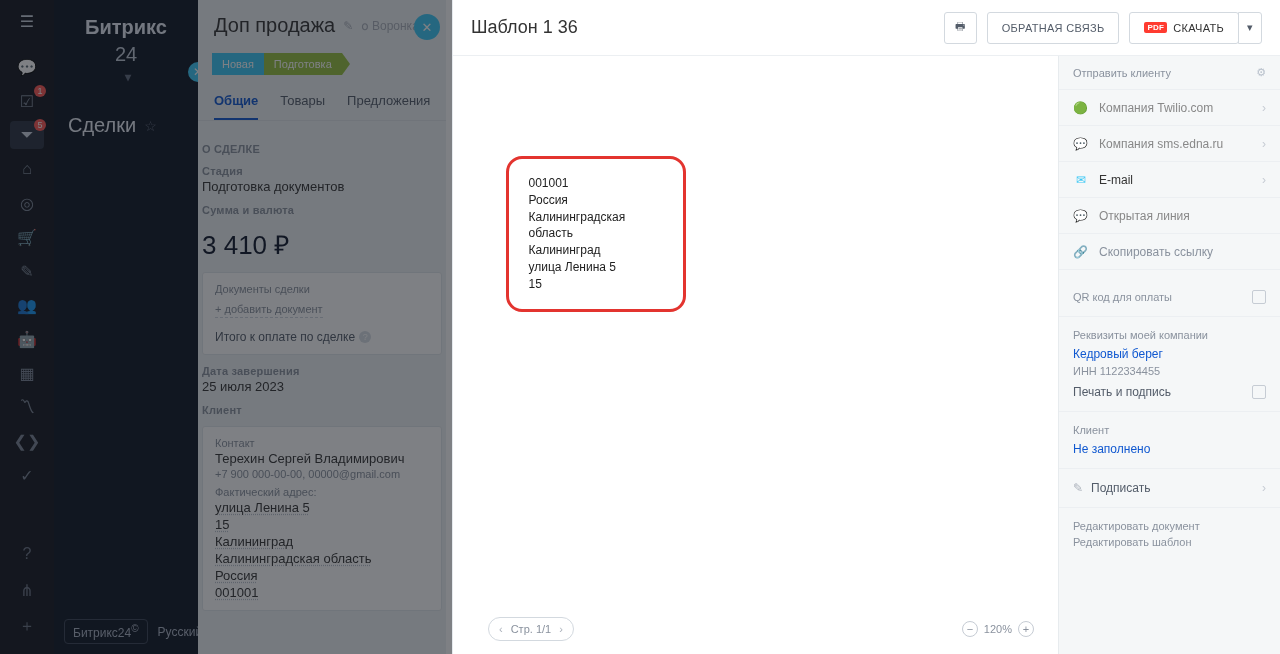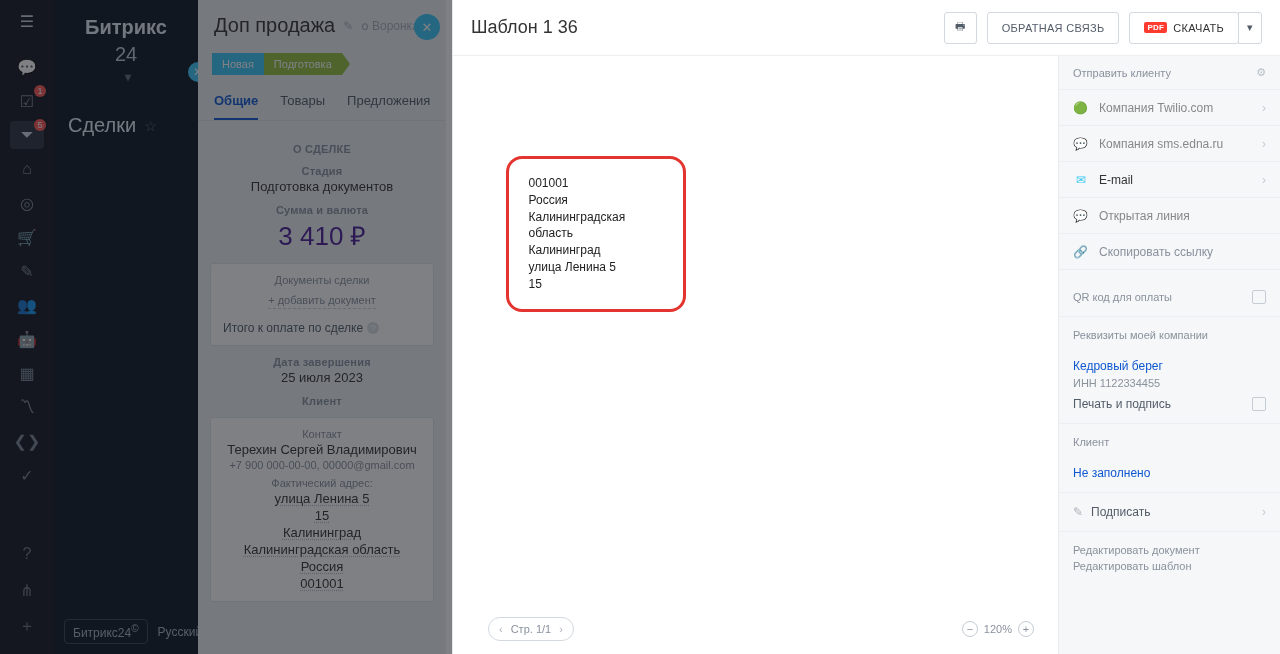--- a/index.html
+++ b/index.html
@@ -37,24 +37,24 @@
 .stage-row { display: flex; gap: 0; margin: 10px 4px 8px; padding: 0 10px; }
 .stage { height: 22px; font-size: 11px; color: #fff; display: flex; align-items: center; padding: 0 10px; position: relative; }
 .stage.blue { background: #3bc8f5; }
 .stage.green { background: #97c23e; }
 .stage.blue::after, .stage.green::after { content: ""; position: absolute; right: -8px; top: 0; border-top: 11px solid transparent; border-bottom: 11px solid transparent; border-left: 8px solid currentColor; }
 .stage.blue::after { color: #3bc8f5; }
 .stage.green::after { color: #97c23e; }
 .tabs { display: flex; gap: 22px; padding: 0 16px; border-bottom: 1px solid #dfe4e9; }
 .tabs .tab { font-size: 13px; color: #535c69; padding: 10px 0; cursor: pointer; text-align: center; }
 .tabs .tab.active { color: #1058d0; border-bottom: 2px solid #1058d0; font-weight: 600; }
-.deal-body { padding: 12px 12px 20px; font-size: 12px; color: #535c69; text-align: center; }
+.deal-body { padding: 12px 4px 20px; font-size: 12px; color: #535c69; }
 .dl-label { color: #8a929e; font-size: 11px; margin-top: 10px; font-weight: 600; letter-spacing: .2px; }
 .dl-value { color: #333; font-size: 13px; margin-top: 2px; }
-.dl-amount { font-size: 26px; color: #4c1d95; font-weight: 400; margin-top: 1px; }
+.dl-amount { font-size: 26px; color: #0f172a; font-weight: 400; margin-top: 10px; }
 .docbox { border: 1px solid #e1e6ea; background: #fff; border-radius: 3px; padding: 10px 12px; margin-top: 10px; }
 .docbox .title { color: #8a929e; font-size: 11px; }
 .docbox .add { color: #8a929e; font-size: 11px; margin-top: 8px; border-bottom: 1px dashed #cfd6de; display: inline-block; padding-bottom: 2px; cursor: pointer; }
 .docbox .total { color: #535c69; font-size: 12px; margin-top: 12px; display: flex; align-items: center; gap: 4px; }
 .docbox .total .q { width: 12px; height: 12px; border-radius: 6px; background: #d8dee5; color: #fff; font-size: 9px; display: inline-flex; align-items: center; justify-content: center; }
 .addr { text-decoration: underline dotted #b9c1cc; text-underline-offset: 2px; }
 
 
 .dimmask { position: absolute; left: 0; top: 0; right: 0; bottom: 0; background: rgba(20,24,31,0.55); pointer-events: none; z-index: 5; }
 
@@ -82,21 +82,21 @@
 .tpl-side { width: 222px; background: #f5f7f8; border-left: 1px solid #e7ebee; display: flex; flex-direction: column; font-size: 12px; color: #535c69; overflow-y: auto; }
 .side-head { padding: 10px 14px; display: flex; align-items: center; justify-content: space-between; color: #8a929e; font-size: 11px; }
 .side-head .gear { color: #b9c1cc; cursor: pointer; }
 .side-item { height: 36px; display: flex; align-items: center; padding: 0 14px; gap: 10px; border-top: 1px solid #eceff2; cursor: pointer; color: #888; }
 .side-item .ico { width: 16px; text-align: center; }
 .side-item .chev-r { margin-left: auto; color: #c6ccd4; }
 .side-item.enabled { color: #333; }
 .side-item.copy { color: #8a929e; }
 .side-block { padding: 12px 14px; border-top: 1px solid #eceff2; }
 .side-block .lbl { color: #8a929e; font-size: 11px; }
-.side-block .link { color: #1058d0; font-size: 12px; margin-top: 18px; cursor: pointer; }
+.side-block .link { color: #1058d0; font-size: 12px; margin-top: 6px; cursor: pointer; }
 .side-block .muted { color: #8a929e; font-size: 11px; margin-top: 4px; }
 .side-block .row { display: flex; align-items: center; justify-content: space-between; margin-top: 8px; }
 .side-block .chk { width: 14px; height: 14px; border: 1px solid #c6ccd4; border-radius: 2px; }
 .side-sign { border-top: 1px solid #eceff2; }
 .side-sign .row { height: 38px; display: flex; align-items: center; padding: 0 14px; gap: 8px; cursor: pointer; }
 .side-foot { padding: 12px 14px; border-top: 1px solid #eceff2; color: #8a929e; font-size: 11px; }
 .side-foot div { margin-bottom: 4px; cursor: pointer; }
 
 
 .c-wa { color: #9fd9b3; }

